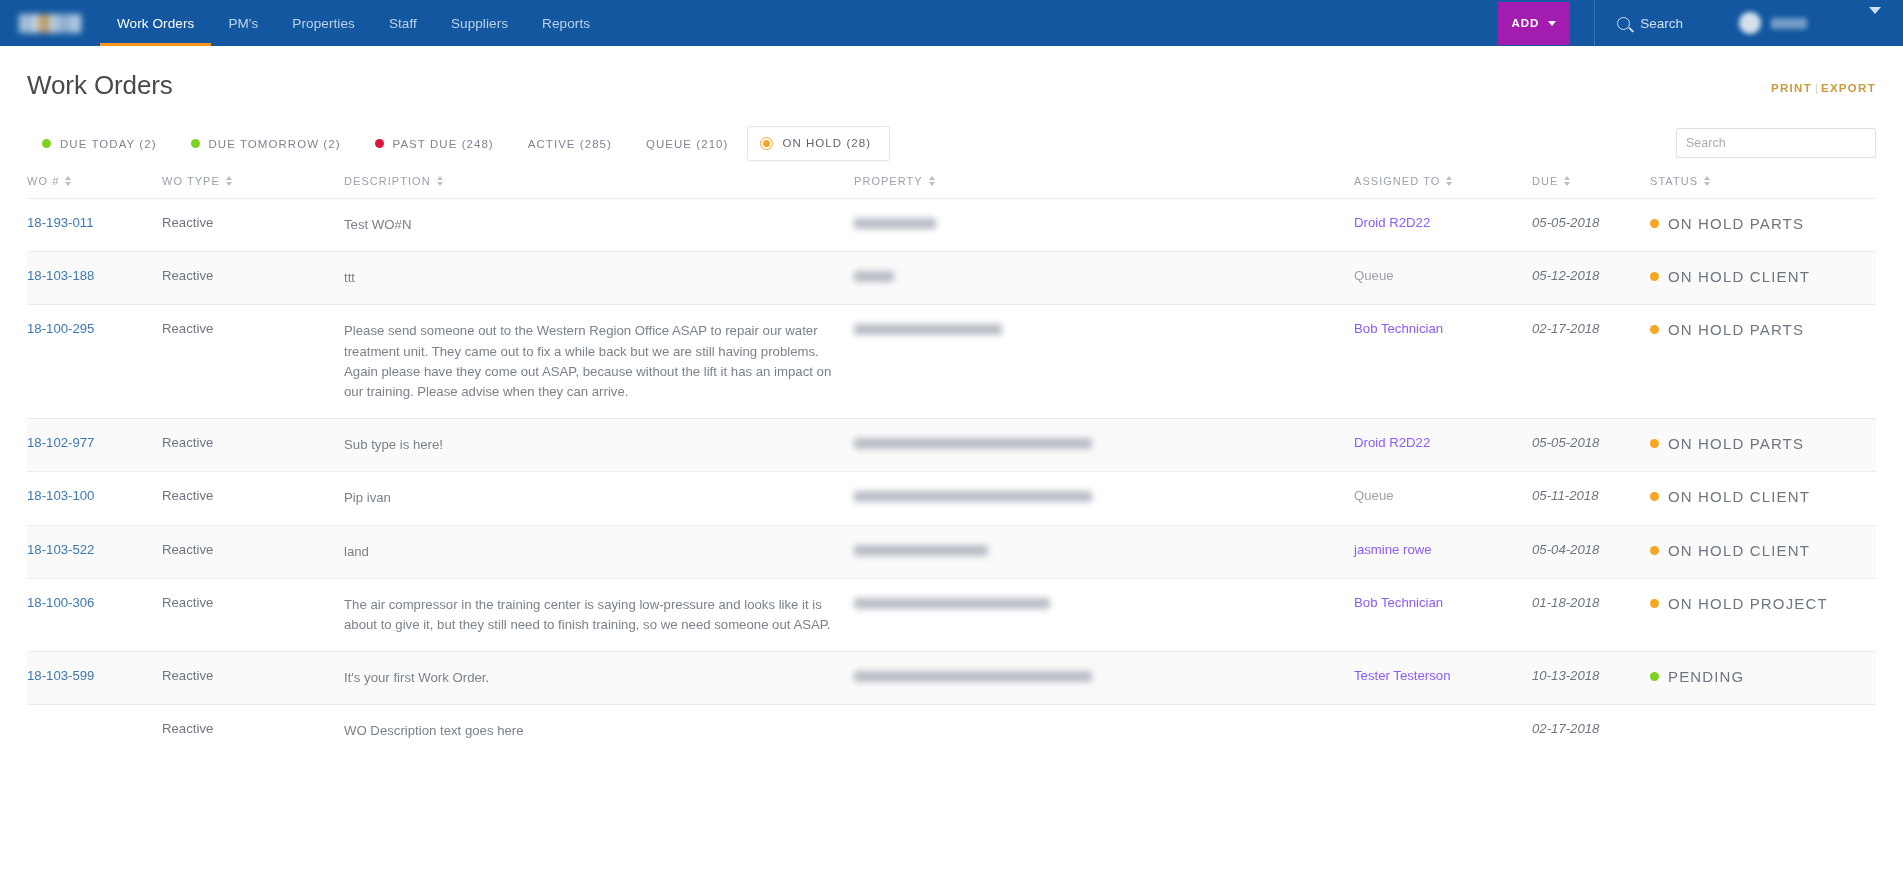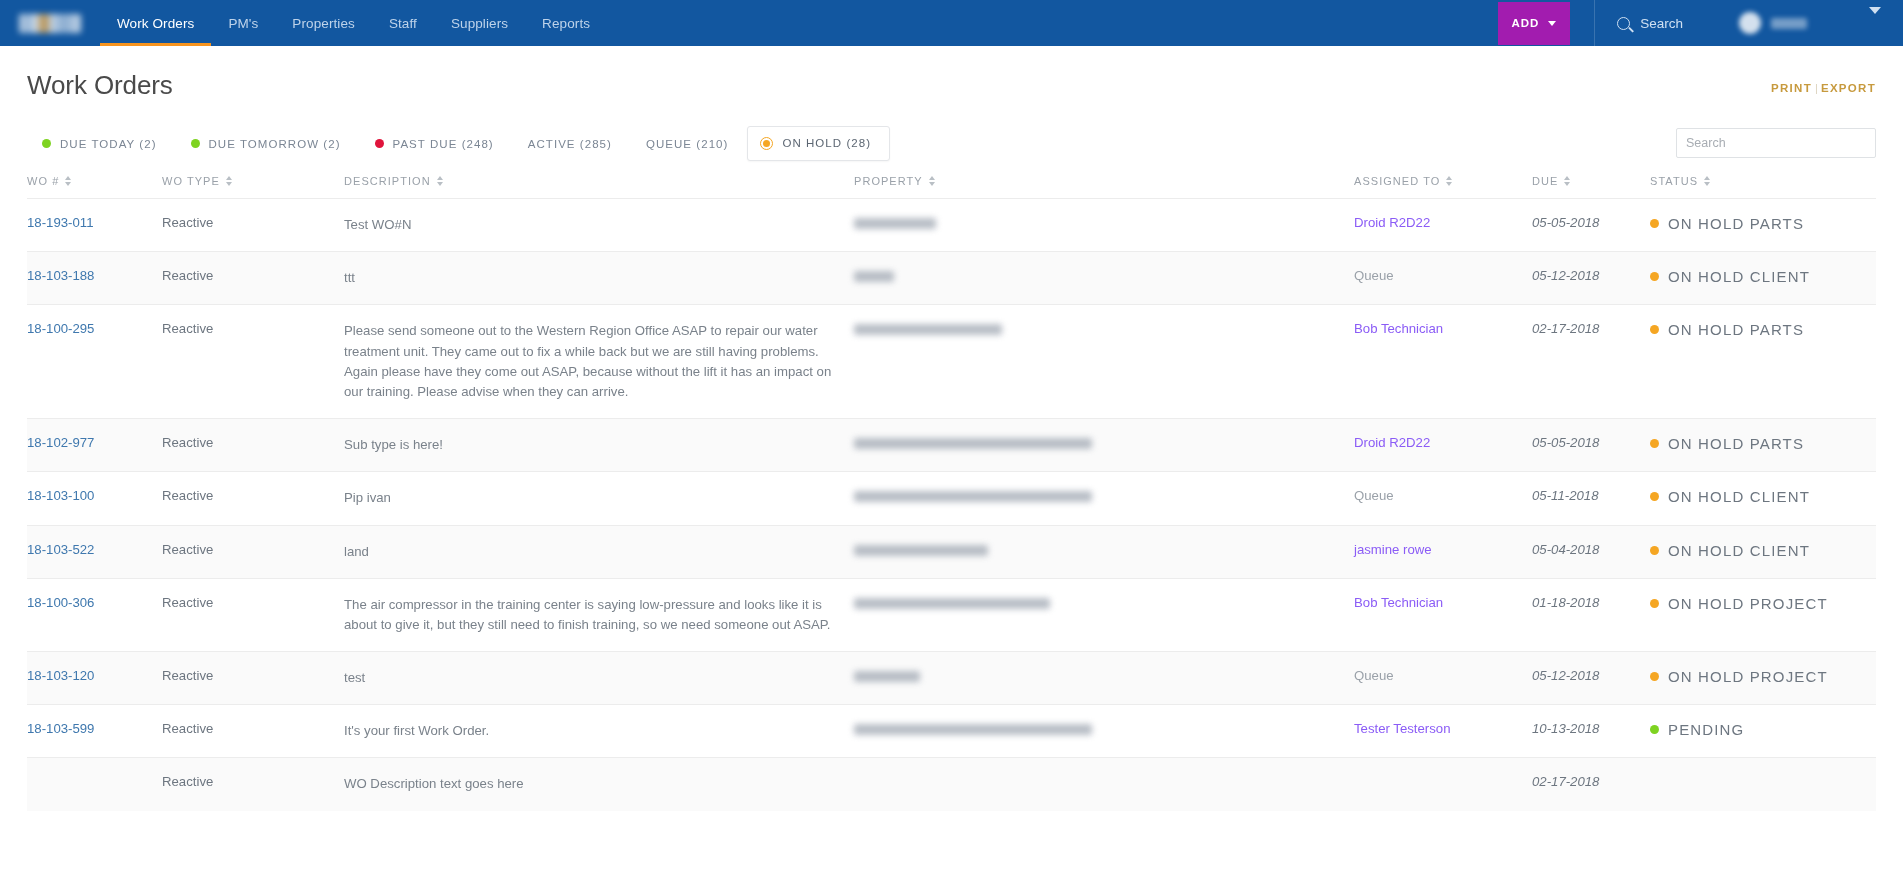--- a/index.html
+++ b/index.html
@@ -530,36 +530,20 @@
           <td><span class="assign-link">Bob Technician</span></td>
           <td class="due">01-18-2018</td>
           <td>
             <div class="status-cell">
               <span class="dot" style="background: rgb(245, 166, 35);"></span>
               <span class="status-txt">ON HOLD PROJECT</span>
             </div>
           </td>
         </tr>
         <tr>
-          <td><span class="wo-link">18-103-120</span></td>
-          <td>Reactive</td>
-          <td class="desc">test</td>
-          <td>
-            <div class="prop-blur" style="width: 66px; margin-top: 3px;"></div>
-          </td>
-          <td><span class="assign-plain">Queue</span></td>
-          <td class="due">05-12-2018</td>
-          <td>
-            <div class="status-cell">
-              <span class="dot" style="background: rgb(245, 166, 35);"></span>
-              <span class="status-txt">ON HOLD PROJECT</span>
-            </div>
-          </td>
-        </tr>
-        <tr>
           <td><span class="wo-link">18-103-599</span></td>
           <td>Reactive</td>
           <td class="desc">It's your first Work Order.</td>
           <td>
             <div class="prop-blur" style="width: 238px; margin-top: 3px;"></div>
           </td>
           <td><span class="assign-link">Tester Testerson</span></td>
           <td class="due">10-13-2018</td>
           <td>
             <div class="status-cell">

